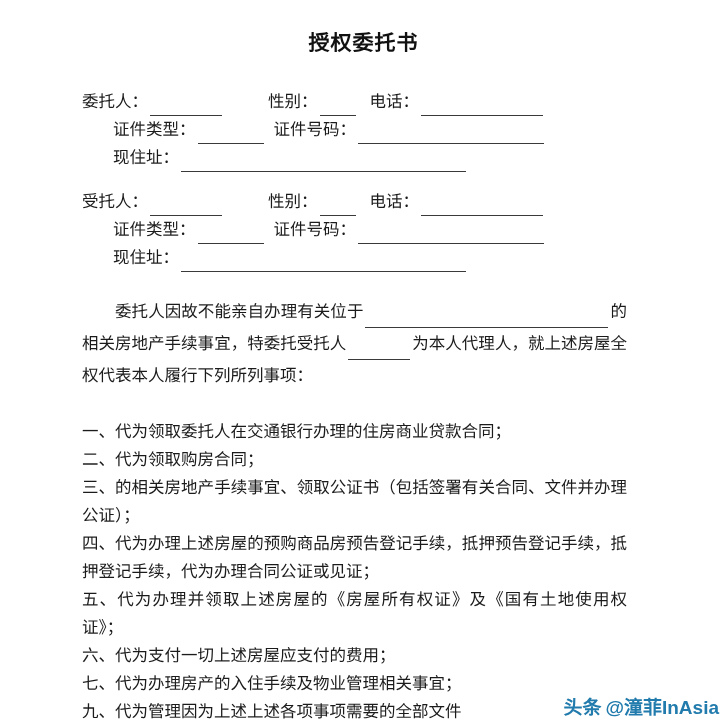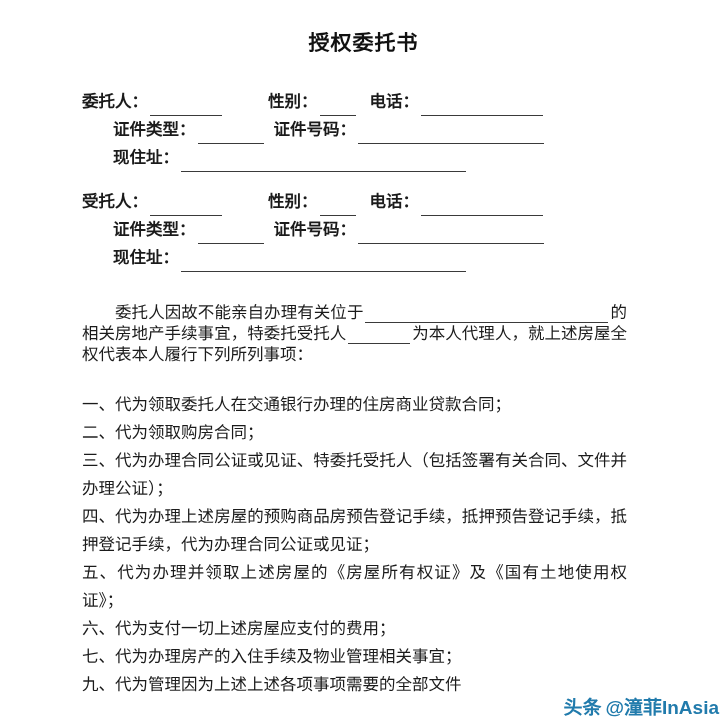--- a/index.html
+++ b/index.html
@@ -52,21 +52,20 @@
     height: 28px;
     line-height: 28px;
   }
   .field-row.indent {
     padding-left: 31px;
   }
 
   .lbl {
     display: inline-block;
     vertical-align: baseline;
-    font-weight: bold;
   }
 
   
   .blank {
     display: inline-block;
     vertical-align: bottom;
     border-bottom: 1.3px solid #3a3a3a;
     height: 17px;
     margin: 0 2px;
   }
@@ -79,24 +78,24 @@
   .blank.w-loc    { width: 243px; }
   .blank.w-agent  { width: 62px; }
 
   .gap-a { display: inline-block; width: 44px; }
   .gap-b { display: inline-block; width: 12px; }
   .gap-c { display: inline-block; width: 8px; }
 
   .block-gap { height: 16px; }
 
   .para {
-    margin-top: 30px;
+    margin-top: 24px;
     text-align: justify;
     text-justify: inter-ideograph;
-    line-height: 21px;
+    line-height: 32px;
   }
   .para .first-line-indent { display: inline-block; width: 33px; }
 
   .list {
     margin-top: 26px;
   }
   .list-item {
     line-height: 28px;
     text-align: justify;
     text-justify: inter-ideograph;
@@ -153,21 +152,21 @@
       <div class="field-row indent">
         <span class="lbl">现住址：</span><span class="blank w-addr"></span>
       </div>
     </div>
 
     <div class="para"><span class="first-line-indent"></span><span>委托人因故不能亲自办理有关位于</span><span class="blank w-loc"></span><span>的相关房地产手续事宜，特委托受托人</span><span class="blank w-agent"></span><span>为本人代理人，就上述房屋全权代表本人履行下列所列事项：</span></div>
 
     <div class="list">
       <div class="list-item">一、代为领取委托人在交通银行办理的住房商业贷款合同；</div>
       <div class="list-item">二、代为领取购房合同；</div>
-      <div class="list-item">三、代为办理合同公证或见证、特委托受托人（包括签署有关合同、文件并办理公证）；</div>
+      <div class="list-item">三、的相关房地产手续事宜、领取公证书（包括签署有关合同、文件并办理公证）；</div>
       <div class="list-item">四、代为办理上述房屋的预购商品房预告登记手续，抵押预告登记手续，抵押登记手续，代为办理合同公证或见证；</div>
       <div class="list-item">五、代为办理并领取上述房屋的《房屋所有权证》及《国有土地使用权证》；</div>
       <div class="list-item">六、代为支付一切上述房屋应支付的费用；</div>
       <div class="list-item">七、代为办理房产的入住手续及物业管理相关事宜；</div>
       <div class="list-item">九、代为管理因为上述上述各项事项需要的全部文件</div>
     </div>
 
   </div>
 
   <div class="watermark">

